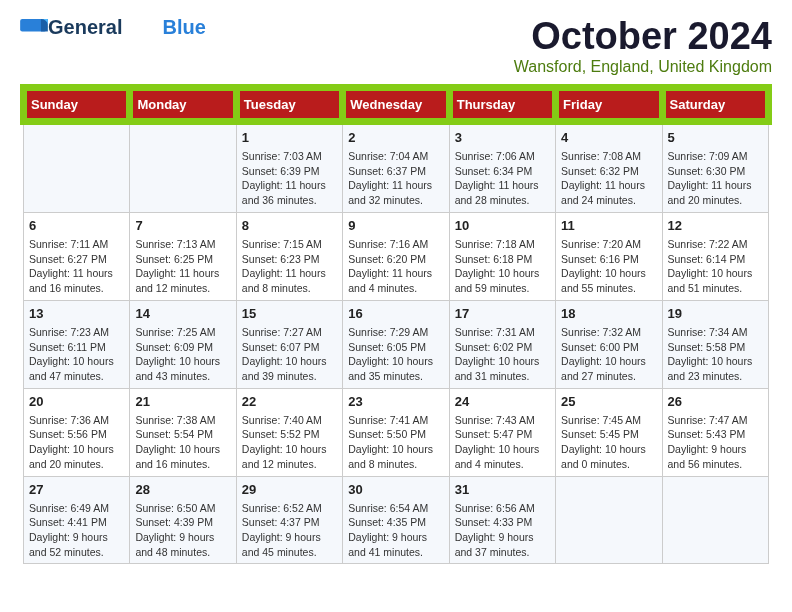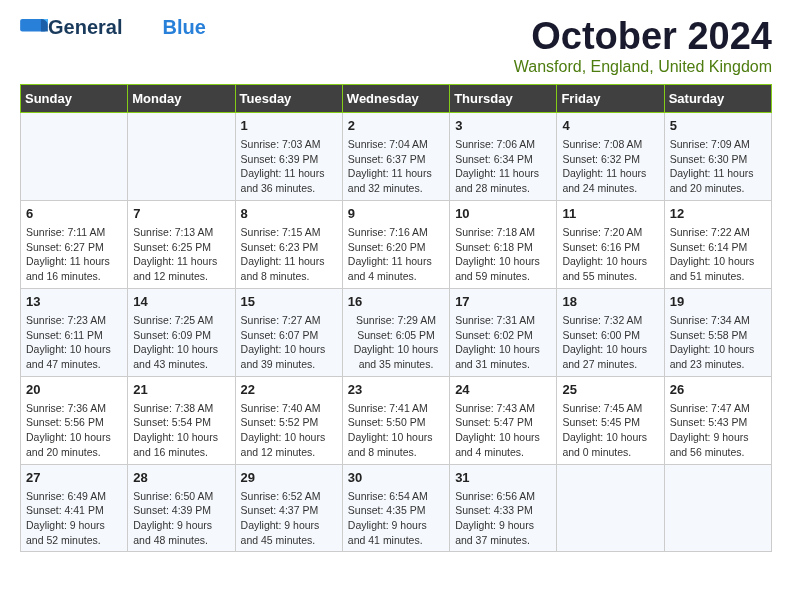--- a/index.html
+++ b/index.html
@@ -39,27 +39,27 @@
       font-size: 16px;
       color: #4d7c0f;
       font-weight: normal;
     }
     table {
       width: 100%;
       border-collapse: collapse;
       font-size: 11px;
     }
     thead tr th {
-      background-color: #404040;
+      background-color: #b91c1c;
       color: #fff;
       padding: 6px 4px;
       text-align: left;
       font-size: 13px;
       font-weight: bold;
-      border: 1px solid #84cc16;
+      border: 7px solid #84cc16;
     }
     tbody tr td {
       border: 1px solid #ccc;
       vertical-align: top;
       padding: 4px 5px;
       min-height: 80px;
       width: calc(100% / 7);
       color: #222;
       line-height: 1.4;
     }
@@ -209,21 +209,21 @@
 Daylight: 10 hours and 43 minutes.</div>
         </td>
         <td>
           <span class="day-num">15</span>
           <div class="day-info" style="white-space: pre-wrap;">Sunrise: 7:27 AM
 Sunset: 6:07 PM
 Daylight: 10 hours and 39 minutes.</div>
         </td>
         <td>
           <span class="day-num">16</span>
-          <div class="day-info" style="white-space: pre-wrap; text-align: center;">Sunrise: 7:29 AM
+          <div class="day-info" style="white-space: pre-wrap;">Sunrise: 7:29 AM
 Sunset: 6:05 PM
 Daylight: 10 hours and 35 minutes.</div>
         </td>
         <td>
           <span class="day-num">17</span>
           <div class="day-info" style="white-space: pre-wrap;">Sunrise: 7:31 AM
 Sunset: 6:02 PM
 Daylight: 10 hours and 31 minutes.</div>
         </td>
         <td>

